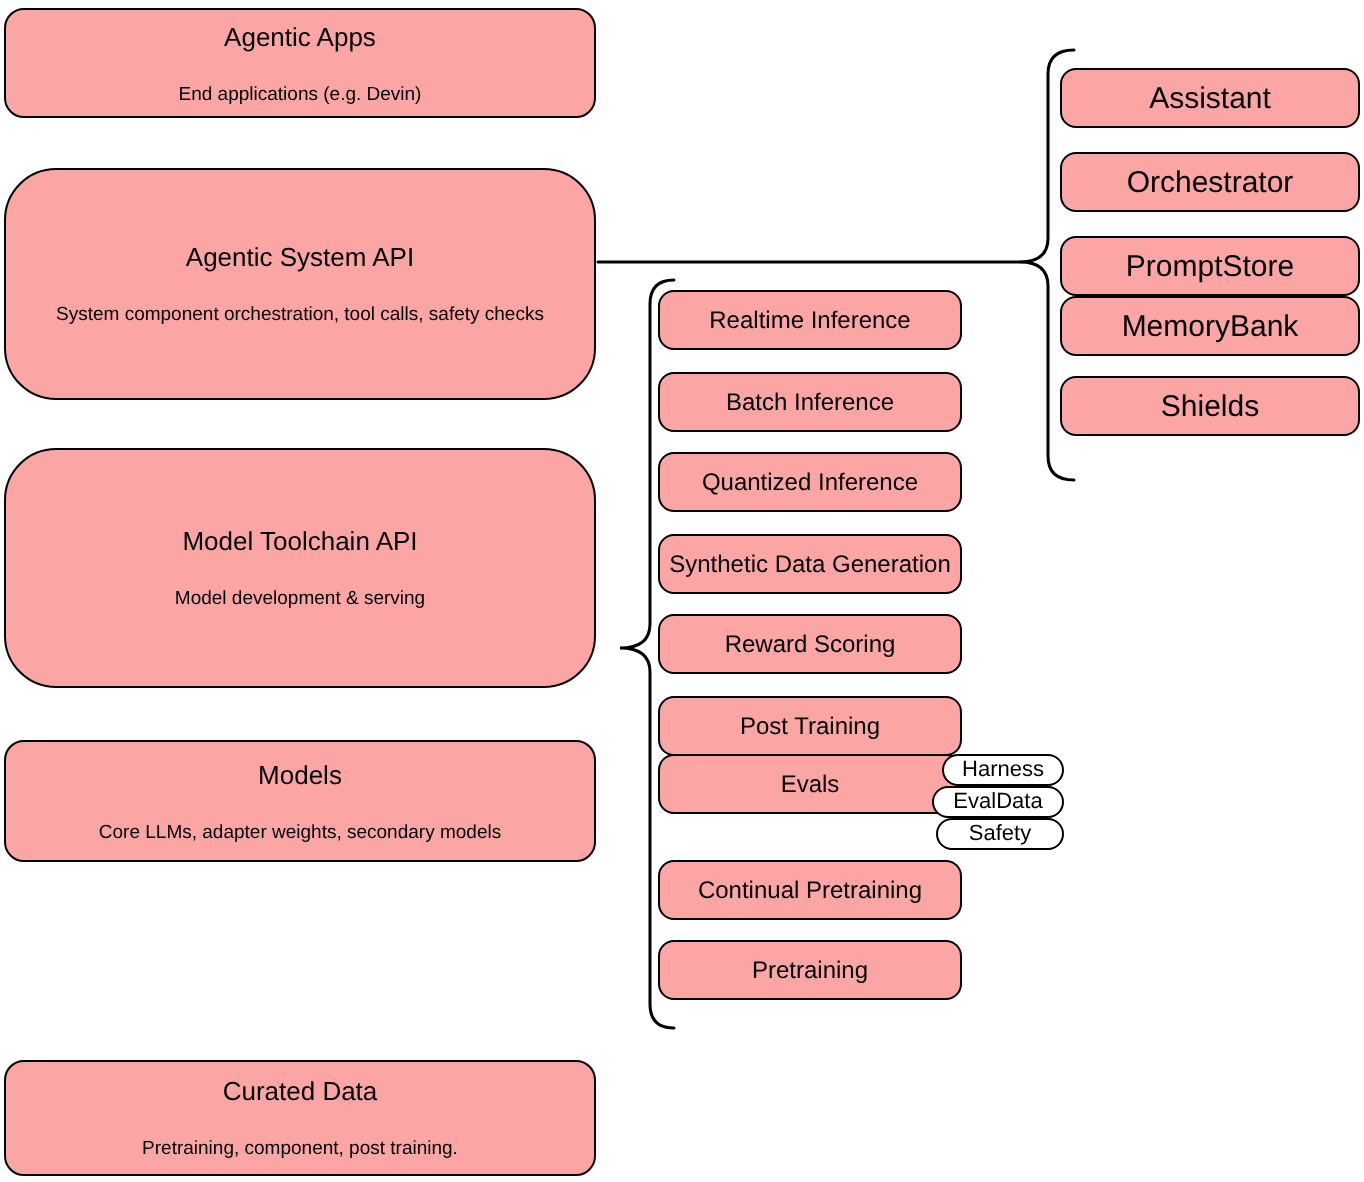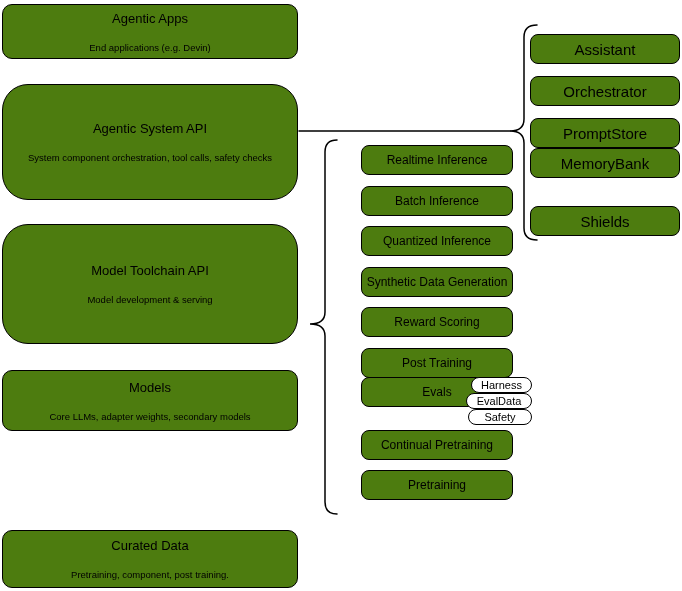--- a/index.html
+++ b/index.html
@@ -18,38 +18,38 @@
   }
   .connectors {
     position: absolute;
     left: 0;
     top: 0;
     z-index: 1;
   }
   .node {
     position: absolute;
     box-sizing: border-box;
-    background: #4d7c0f;
+    background: #fca5a5;
     border: 1.5px solid #000000;
     display: flex;
     flex-direction: column;
     align-items: center;
     justify-content: center;
     text-align: center;
     z-index: 2;
     gap: 12px;
   }
   .layer { left: 2px; width: 296px; }
   .r10 { border-radius: 10px; }
   .r26 { border-radius: 26px; }
   .t { font-size: 13px; line-height: 15px; }
   .s { font-size: 9.5px; line-height: 11px; margin-top: 4px; }
   .mid {
     left: 329px; width: 152px; height: 30px;
-    border-radius: 8px; font-size: 12px; margin-left: 32px;
+    border-radius: 8px; font-size: 12px;
   }
   .rightbox {
     left: 530px; width: 150px; height: 30px;
     border-radius: 8px; font-size: 15px;
   }
   .pill {
     position: absolute;
     box-sizing: border-box;
     background: #ffffff;
     border: 1.5px solid #000000;
@@ -142,17 +142,17 @@
   </div>
   <div class="node rightbox" style="top:76px">
     <span>Orchestrator</span>
   </div>
   <div class="node rightbox" style="top:118px">
     <span>PromptStore</span>
   </div>
   <div class="node rightbox" style="top:148px">
     <span>MemoryBank</span>
   </div>
-  <div class="node rightbox" style="top:206px">
+  <div class="node rightbox" style="top:188px">
     <span>Shields</span>
   </div>
 
 </div>
 
 </body></html>

